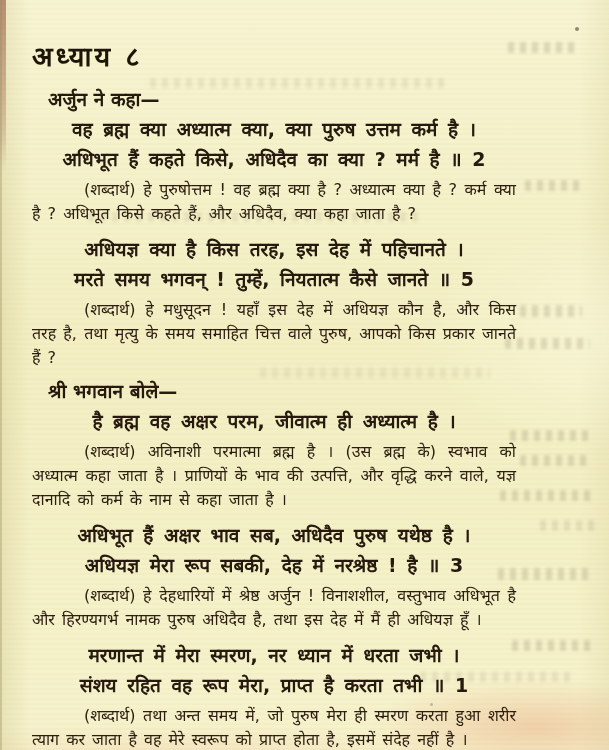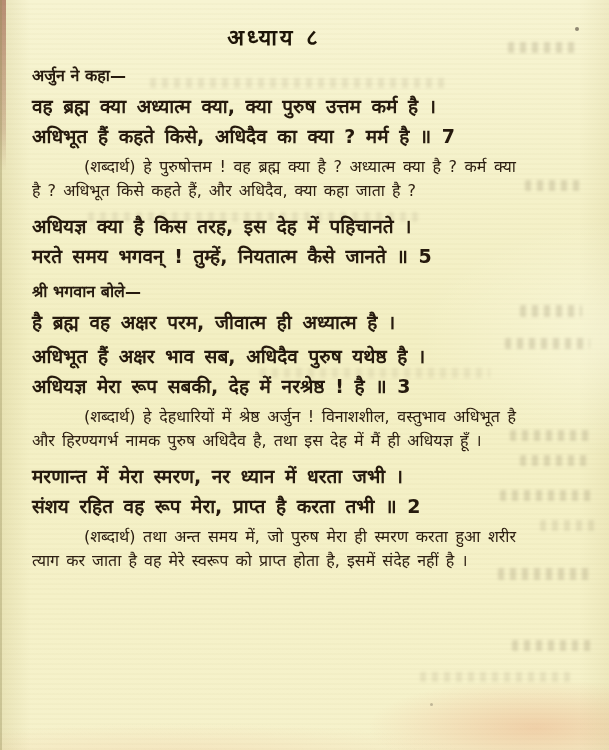--- a/index.html
+++ b/index.html
@@ -19,36 +19,35 @@
       linear-gradient(180deg, #f7f4d2 0%, #f3efc3 45%, #f5f1c8 80%, #f6f2cc 100%);
   }
   .page-inner {
     position: absolute;
     left: 32px;
     top: 0;
     width: 484px;
     padding-top: 21px;
   }
   .chapter-title {
-    margin: 0 0 14px 0;
-    text-align: center;
-    font-size: 22px;
+    margin: 16px 0 14px 0;
+    font-size: 27px;
     font-weight: bold;
     letter-spacing: 3px;
     color: #1e1508;
   }
   .speaker {
-    margin: 10px 0 4px 0;
-    font-size: 16px;
+    margin: 10px 0 4px 16px;
+    font-size: 19px;
     font-weight: bold;
     line-height: 22px;
   }
   .verse { margin: 4px 0 4px 0; }
   .verse-line {
-    text-align: left;
+    text-align: center;
     font-size: 19px;
     font-weight: bold;
     line-height: 30px;
     word-spacing: 4px;
     white-space: nowrap;
   }
   .gloss {
     margin: 3px 0 8px 0;
     font-size: 16px;
     font-weight: normal;
@@ -103,41 +102,43 @@
   <div class="speck" style="left:430px; top:703px; width:3px; height:3px; opacity:.5;"></div>
 
   <div class="page-inner">
 
     <h1 class="chapter-title">अध्याय ८</h1>
 
     <p class="speaker">अर्जुन ने कहा—</p>
 
     <div class="verse">
       <div class="verse-line">वह ब्रह्म क्या अध्यात्म क्या, क्या पुरुष उत्तम कर्म है ।</div>
-      <div class="verse-line">अधिभूत हैं कहते किसे, अधिदैव का क्या ? मर्म है ॥ 7</div>
+      <div class="verse-line">अधिभूत हैं कहते किसे, अधिदैव का क्या ? मर्म है ॥ 2</div>
     </div>
     <p class="gloss">(शब्दार्थ) हे पुरुषोत्तम ! वह ब्रह्म क्या है ? अध्यात्म क्या है ? कर्म क्या है ?  अधिभूत किसे कहते हैं, और अधिदैव, क्या कहा जाता है ?</p>
 
     <div class="verse">
       <div class="verse-line">अधियज्ञ क्या है किस तरह, इस देह में पहिचानते ।</div>
       <div class="verse-line">मरते समय भगवन् ! तुम्हें, नियतात्म कैसे जानते ॥ 5</div>
     </div>
+    <p class="gloss">(शब्दार्थ) हे मधुसूदन ! यहाँ इस देह में  अधियज्ञ कौन  है,  और किस तरह है,  तथा मृत्यु के समय समाहित चित्त वाले पुरुष, आपको किस प्रकार जानते हैं ?</p>
 
     <p class="speaker">श्री भगवान बोले—</p>
 
     <div class="verse">
       <div class="verse-line">है ब्रह्म वह अक्षर परम, जीवात्म ही अध्यात्म है ।</div>
     </div>
+    <p class="gloss">(शब्दार्थ) अविनाशी परमात्मा ब्रह्म है ।  (उस ब्रह्म के) स्वभाव को  अध्यात्म कहा जाता है ।  प्राणियों के भाव की उत्पत्ति,  और वृद्धि करने वाले,  यज्ञ दानादि को कर्म के  नाम से कहा जाता है ।</p>
 
     <div class="verse">
       <div class="verse-line">अधिभूत हैं अक्षर भाव सब, अधिदैव पुरुष यथेष्ठ है ।</div>
       <div class="verse-line">अधियज्ञ मेरा रूप सबकी, देह में नरश्रेष्ठ ! है ॥ 3</div>
     </div>
     <p class="gloss">(शब्दार्थ) हे देहधारियों में  श्रेष्ठ अर्जुन !  विनाशशील,  वस्तुभाव  अधिभूत  है और हिरण्यगर्भ नामक पुरुष अधिदैव है, तथा इस देह में मैं ही अधियज्ञ हूँ ।</p>
 
     <div class="verse">
       <div class="verse-line">मरणान्त में मेरा स्मरण, नर ध्यान में धरता जभी ।</div>
-      <div class="verse-line">संशय रहित वह रूप मेरा, प्राप्त है करता तभी ॥ 2</div>
+      <div class="verse-line">संशय रहित वह रूप मेरा, प्राप्त है करता तभी ॥ 1</div>
     </div>
     <p class="gloss">(शब्दार्थ) तथा अन्त समय में,  जो पुरुष मेरा  ही स्मरण  करता हुआ  शरीर त्याग कर जाता है वह मेरे स्वरूप को प्राप्त होता है, इसमें संदेह नहीं है ।</p>
 
   </div>
 </div>
 
 </body></html>

